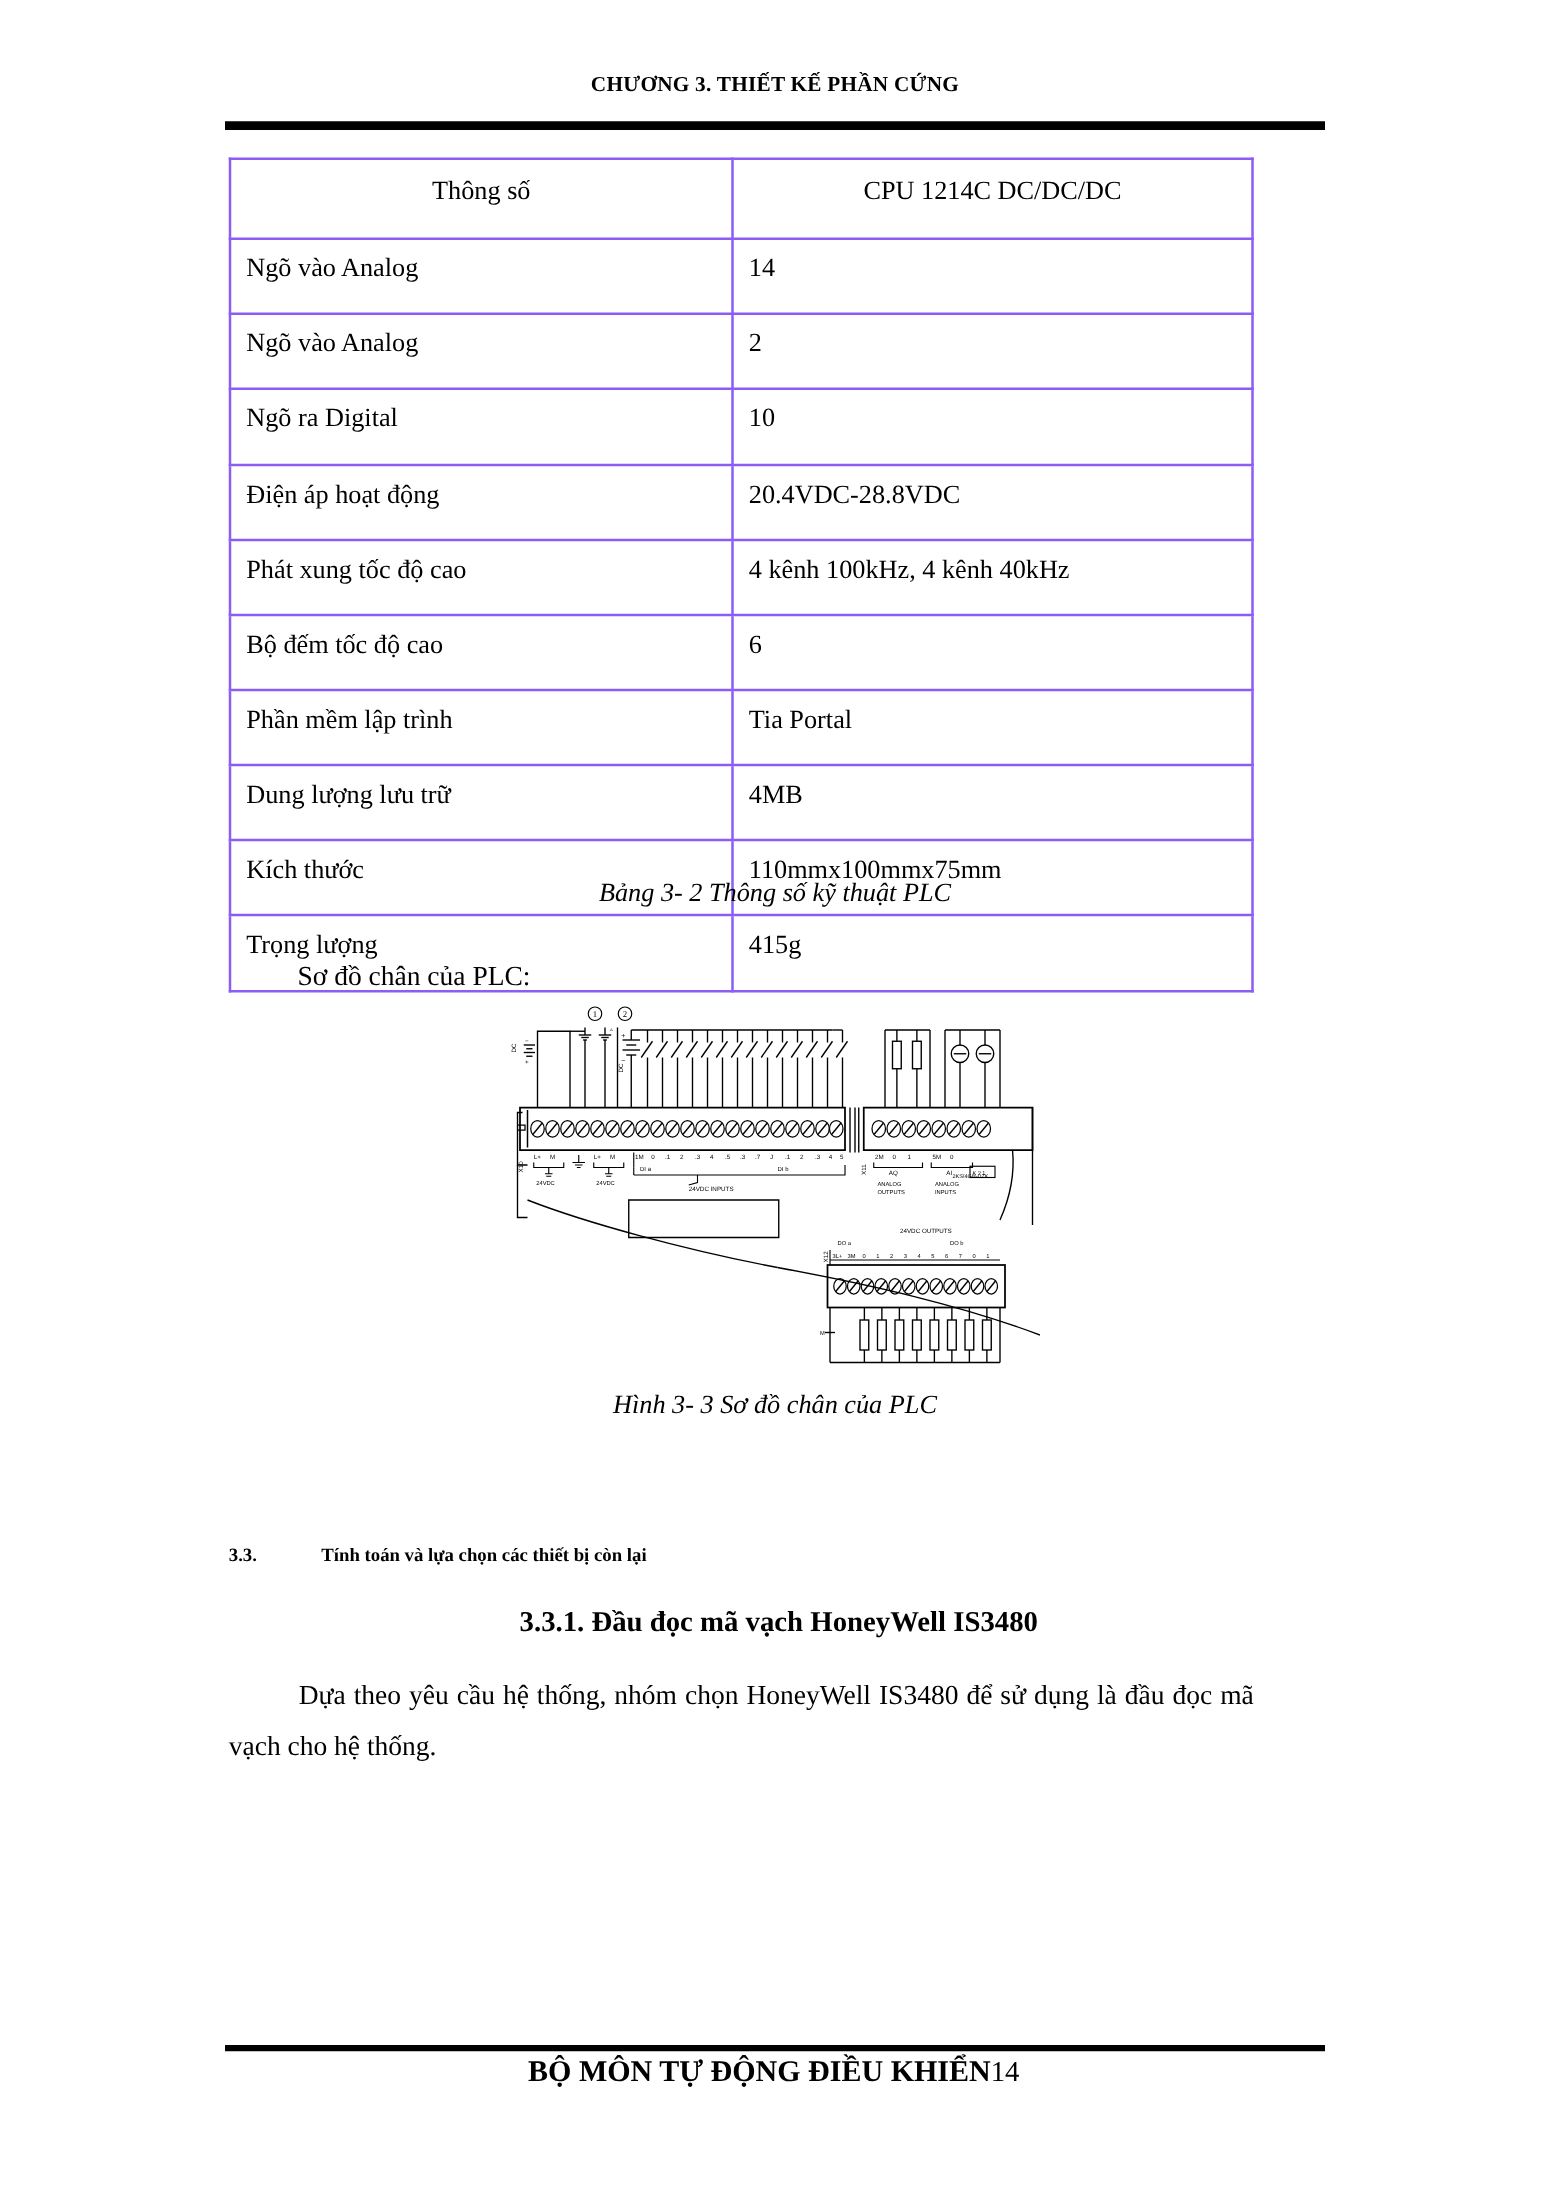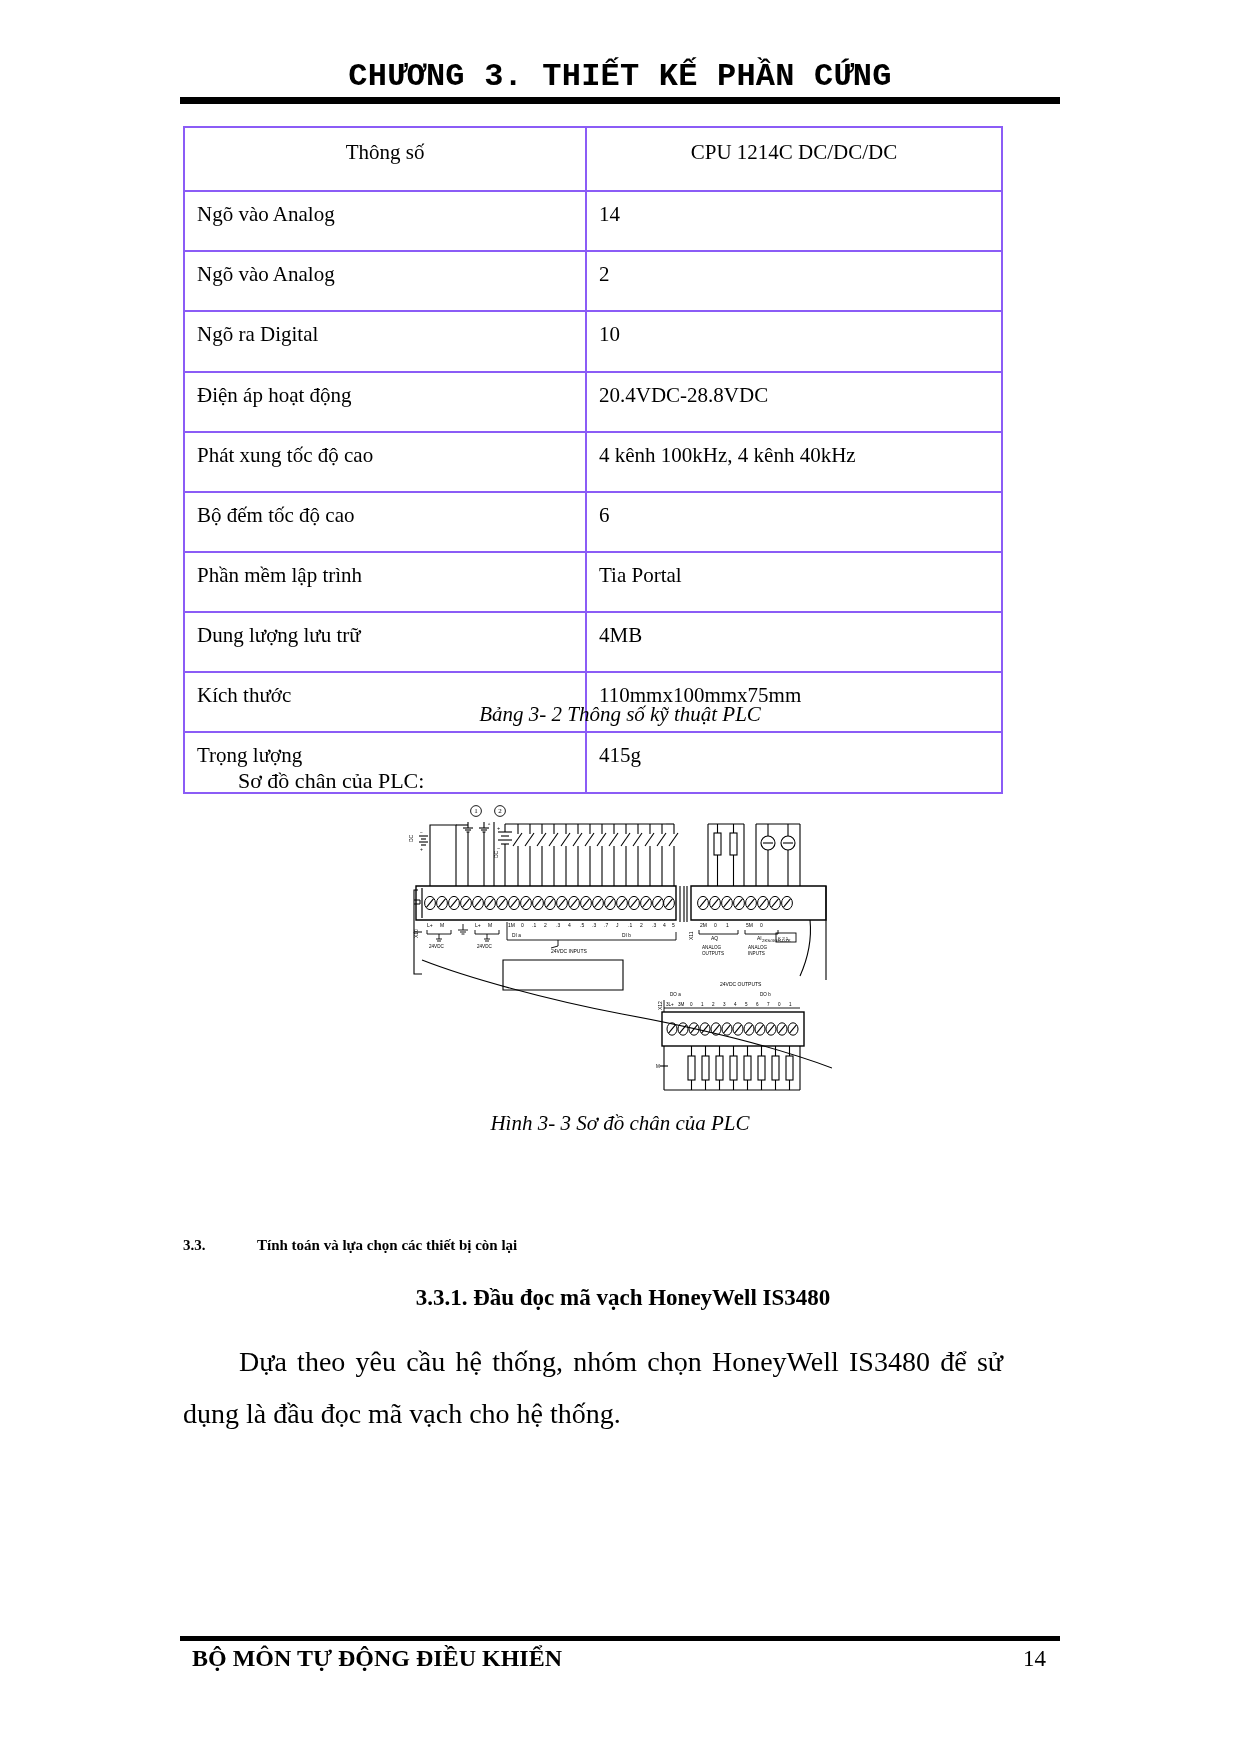--- a/index.html
+++ b/index.html
@@ -23,24 +23,23 @@
   
   .running-head {
     position: absolute;
     left: 180px;
     top: 58px;
     width: 880px;
     text-align: center;
   }
   .running-head .rh-text {
     font-weight: bold;
-    font-size: 32px;
+    font-size: 17px;
     letter-spacing: 0.2px;
     white-space: nowrap;
-    font-family: Liberation Mono, monospace;
   }
   .header-rule {
     position: absolute;
     left: 180px;
     top: 97px;
     width: 880px;
     height: 7px;
     background: #000000;
   }
 
@@ -107,42 +106,42 @@
     width: 880px;
     font-size: 23px;
     font-weight: bold;
     text-align: center;
   }
   .para {
     position: absolute;
     left: 183px;
     top: 1336px;
     width: 820px;
-    font-size: 28px;
+    font-size: 22px;
     line-height: 1.85;
     text-align: justify;
     text-indent: 56px;
   }
 
   
   .footer-rule {
     position: absolute;
     left: 180px;
     top: 1636px;
     width: 880px;
     height: 5px;
     background: #000000;
   }
   .footer {
     position: absolute;
     left: 180px;
     top: 1645px;
     width: 880px;
     display: flex;
-    justify-content: space-between;
+    justify-content: center;
     align-items: baseline;
   }
   .footer .f-left {
     font-weight: bold;
     font-size: 24px;
     padding-left: 12px;
   }
   .footer .f-right {
     font-size: 23px;
     padding-right: 14px;

